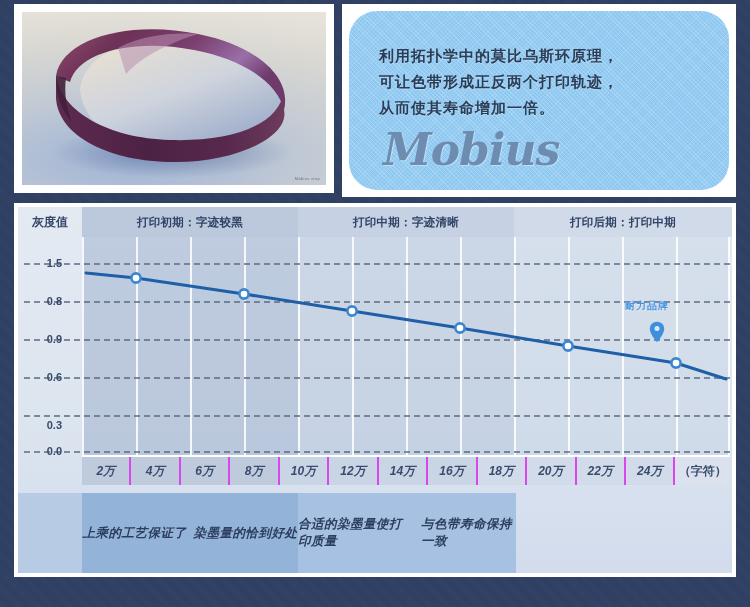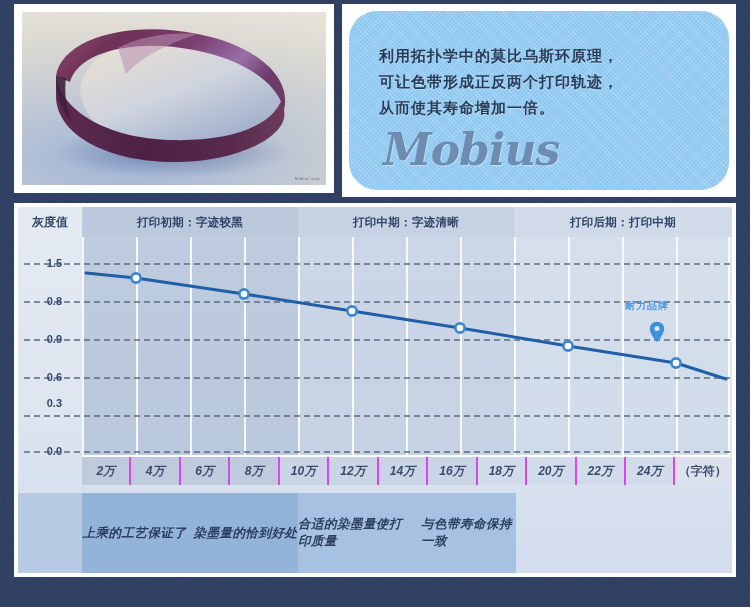--- a/index.html
+++ b/index.html
@@ -323,21 +323,21 @@
       <div class="hline" style="top:64px"></div>
       <div class="ytick" style="top:64px">0.8</div>
 
       <div class="hline" style="top:102px"></div>
       <div class="ytick" style="top:102px">0.9</div>
 
       <div class="hline" style="top:140px"></div>
       <div class="ytick" style="top:140px">0.6</div>
 
       <div class="hline" style="top:178px"></div>
-      <div class="ytick" style="top:166px">0.3</div>
+      <div class="ytick" style="top:188px">0.3</div>
 
       <div class="hline" style="top:214px"></div>
       <div class="ytick" style="top:214px">0.0</div>
 
       <svg class="series-svg" viewBox="0 0 648 218" preserveAspectRatio="none">
         <polyline points="4,36 54,41 162,57 270,74 378,91 486,109 594,126 644,142" fill="none" stroke="#1f5fa8" stroke-width="3" stroke-linecap="round" stroke-linejoin="round"></polyline>
       </svg>
       <svg class="series-svg" viewBox="0 0 648 218">
         <g fill="#ffffff" stroke="#3b86cf" stroke-width="2.6">
           <circle cx="54" cy="41" r="4.6"></circle>

